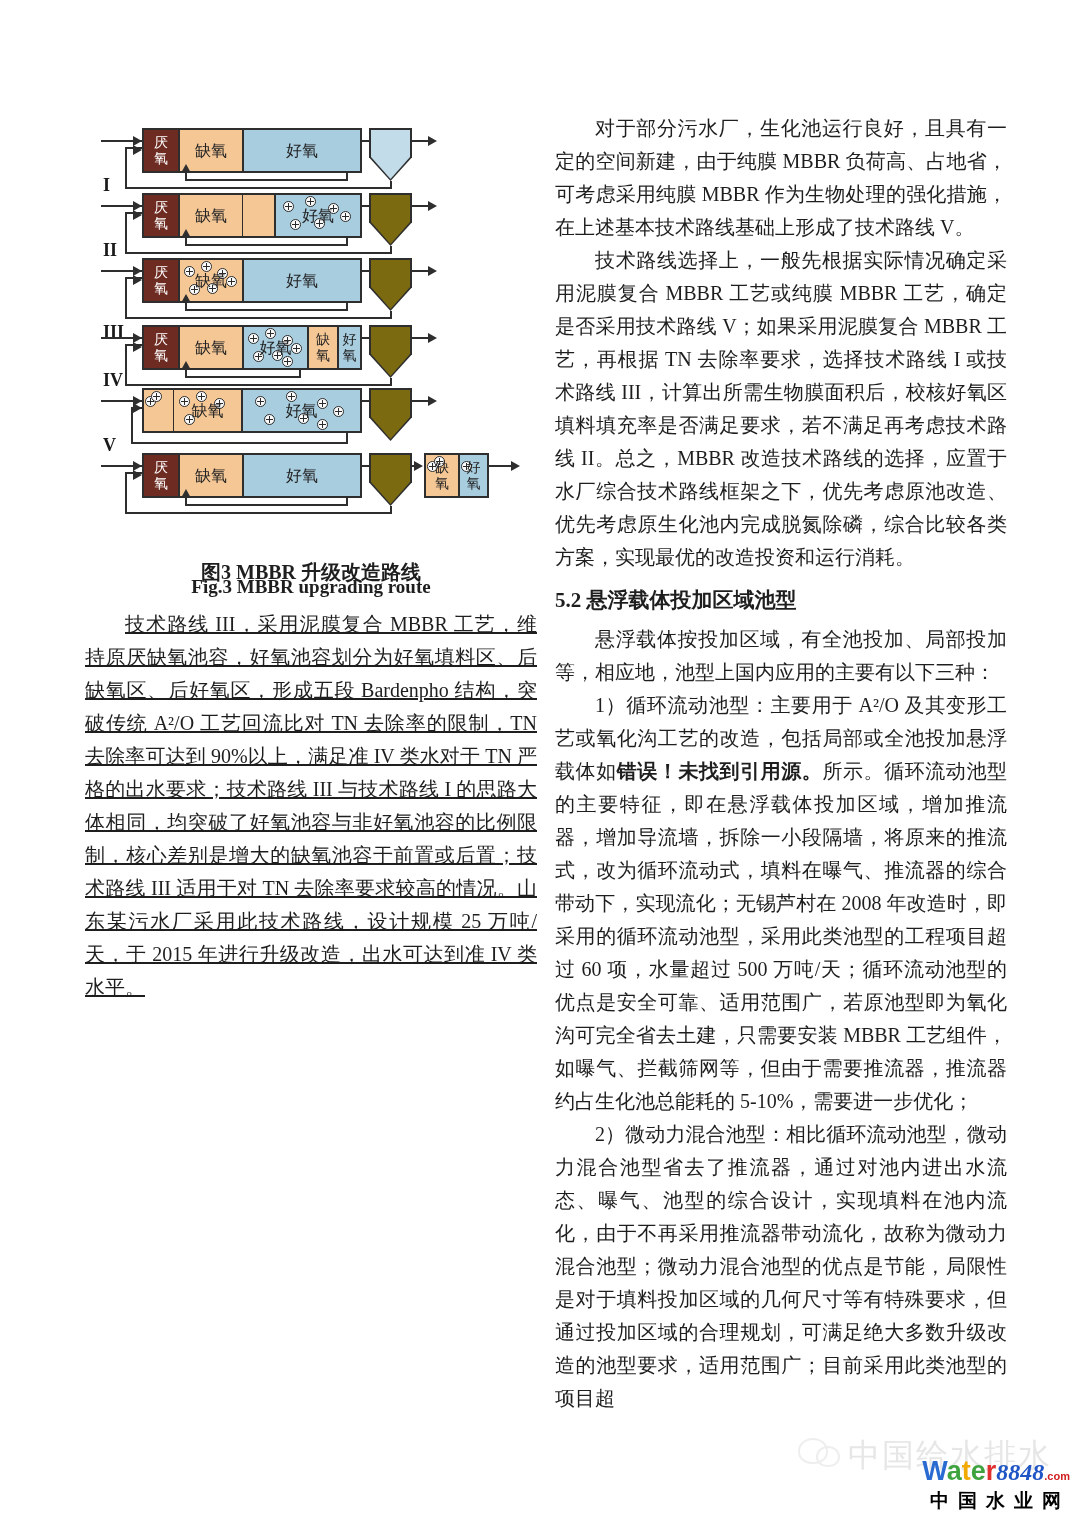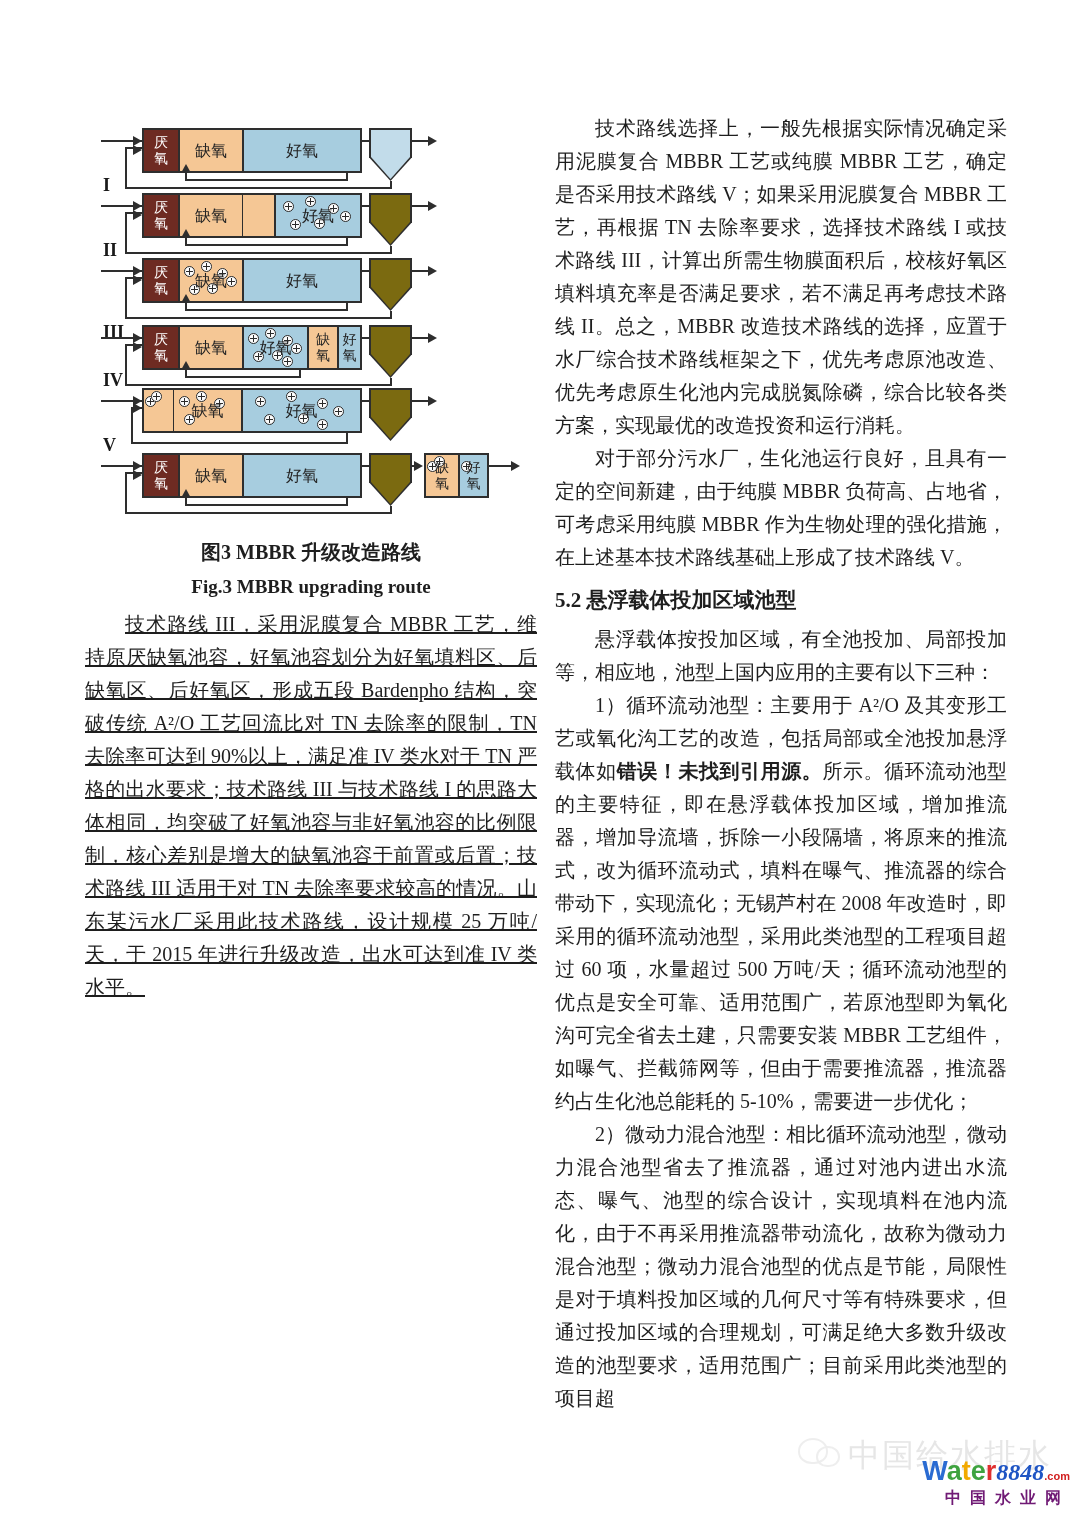--- a/index.html
+++ b/index.html
@@ -31,39 +31,39 @@
            background:#fcfcfc;box-sizing:border-box;z-index:1;}
   .carrier::before{content:"";position:absolute;left:50%;top:1px;bottom:1px;width:1px;margin-left:-0.5px;background:#2b2b2b;}
   .carrier::after{content:"";position:absolute;top:50%;left:1px;right:1px;height:1px;margin-top:-0.5px;background:#2b2b2b;}
   .clar-outer{position:absolute;background:#2e2e2e;}
   .clar-inner{position:absolute;}
   .pent{clip-path:polygon(0 0,100% 0,100% 55%,50% 100%,0 55%);}
   .fline{position:absolute;background:#2e2e2e;}
   .arr-r{position:absolute;width:0;height:0;border-top:5px solid transparent;border-bottom:5px solid transparent;border-left:9px solid #2e2e2e;}
   .arr-u{position:absolute;width:0;height:0;border-left:5px solid transparent;border-right:5px solid transparent;border-bottom:9px solid #2e2e2e;}
   .caption{position:absolute;left:0;width:452px;text-align:center;font-weight:bold;}
-  .caption.zh{top:416px;font-size:20px;}
+  .caption.zh{top:436px;font-size:20px;}
   .caption.en{top:450px;font-size:19px;}
 
   
   .wm{position:absolute;right:0;bottom:6px;width:300px;height:92px;}
   .wm-ghost{position:absolute;right:28px;top:6px;font-size:32px;letter-spacing:2px;
             color:rgba(190,190,190,0.38);text-shadow:1px 1px 0 rgba(255,255,255,0.9);
             font-family:"Liberation Sans","DejaVu Sans",sans-serif;}
   .wm-wechat{position:absolute;left:18px;top:10px;width:46px;height:38px;opacity:0.25;}
   .wm-wechat .b1,.wm-wechat .b2{position:absolute;border:2px solid #bdbdbd;border-radius:50% 50% 46% 46%;background:transparent;}
   .wm-wechat .b1{left:0;top:0;width:26px;height:22px;}
   .wm-wechat .b2{left:18px;top:8px;width:20px;height:17px;}
   .wm-logo{position:absolute;right:10px;top:28px;text-align:right;
            font-family:"Liberation Sans","DejaVu Sans",sans-serif;}
   .wm-water{font-size:27px;font-weight:bold;letter-spacing:0;}
   .wm-8848{font-size:24px;font-weight:bold;font-style:italic;color:#1f55c4;
            font-family:"Liberation Serif","DejaVu Serif",serif;}
   .wm-com{font-size:11px;font-weight:bold;color:#d22020;}
-  .wm-cn{margin-top:1px;font-size:16px;font-weight:bold;color:#701a75;letter-spacing:9px;}
+  .wm-cn{margin-top:1px;font-size:19px;font-weight:bold;color:#000000;letter-spacing:9px;}
 </style>
 </head>
 <body>
 
 <div id="page">
 
   <div class="col" style="left:85px;top:112px;">
 
     <div class="figwrap">
       <div class="figcanvas">
@@ -310,22 +310,22 @@
           <div class="fline" style="left: 40px; top: 352px; width: 17px; height: 2px;"></div>
         </div>
       <div class="caption zh">图3  MBBR 升级改造路线</div>
       <div class="caption en">Fig.3 MBBR upgrading route</div>
     </div>
 
     <p style="margin-top:10px;text-decoration:underline;">技术路线 III，采用泥膜复合 MBBR 工艺，维持原厌缺氧池容，好氧池容划分为好氧填料区、后缺氧区、后好氧区，形成五段 Bardenpho 结构，突破传统 A²/O 工艺回流比对 TN 去除率的限制，TN 去除率可达到 90%以上，满足准 IV 类水对于 TN 严格的出水要求；技术路线 III 与技术路线 I 的思路大体相同，均突破了好氧池容与非好氧池容的比例限制，核心差别是增大的缺氧池容于前置或后置；技术路线 III 适用于对 TN 去除率要求较高的情况。山东某污水厂采用此技术路线，设计规模 25 万吨/天，于 2015 年进行升级改造，出水可达到准 IV 类水平。</p>
   </div>
 
   <div class="col" style="left:555px;top:112px;">
+    <p>对于部分污水厂，生化池运行良好，且具有一定的空间新建，由于纯膜 MBBR 负荷高、占地省，可考虑采用纯膜 MBBR 作为生物处理的强化措施，在上述基本技术路线基础上形成了技术路线 V。</p>
     <p>技术路线选择上，一般先根据实际情况确定采用泥膜复合 MBBR 工艺或纯膜 MBBR 工艺，确定是否采用技术路线 V；如果采用泥膜复合 MBBR 工艺，再根据 TN 去除率要求，选择技术路线 I 或技术路线 III，计算出所需生物膜面积后，校核好氧区填料填充率是否满足要求，若不满足再考虑技术路线 II。总之，MBBR 改造技术路线的选择，应置于水厂综合技术路线框架之下，优先考虑原池改造、优先考虑原生化池内完成脱氮除磷，综合比较各类方案，实现最优的改造投资和运行消耗。</p>
-    <p>对于部分污水厂，生化池运行良好，且具有一定的空间新建，由于纯膜 MBBR 负荷高、占地省，可考虑采用纯膜 MBBR 作为生物处理的强化措施，在上述基本技术路线基础上形成了技术路线 V。</p>
     <h3 class="sec">5.2 悬浮载体投加区域池型</h3>
     <p>悬浮载体按投加区域，有全池投加、局部投加等，相应地，池型上国内应用的主要有以下三种：</p>
     <p><span>1）循环流动池型：主要用于 A²/O 及其变形工艺或氧化沟工艺的改造，包括局部或全池投加悬浮载体如</span><span class="boldrun">错误！未找到引用源。</span><span>所示。循环流动池型的主要特征，即在悬浮载体投加区域，增加推流器，增加导流墙，拆除一小段隔墙，将原来的推流式，改为循环流动式，填料在曝气、推流器的综合带动下，实现流化；无锡芦村在 2008 年改造时，即采用的循环流动池型，采用此类池型的工程项目超过 60 项，水量超过 500 万吨/天；循环流动池型的优点是安全可靠、适用范围广，若原池型即为氧化沟可完全省去土建，只需要安装 MBBR 工艺组件，如曝气、拦截筛网等，但由于需要推流器，推流器约占生化池总能耗的 5-10%，需要进一步优化；</span></p>
     <p>2）微动力混合池型：相比循环流动池型，微动力混合池型省去了推流器，通过对池内进出水流态、曝气、池型的综合设计，实现填料在池内流化，由于不再采用推流器带动流化，故称为微动力混合池型；微动力混合池型的优点是节能，局限性是对于填料投加区域的几何尺寸等有特殊要求，但通过投加区域的合理规划，可满足绝大多数升级改造的池型要求，适用范围广；目前采用此类池型的项目超</p>
   </div>
 
   <div class="wm">
     <div class="wm-wechat">
         <span class="b1"></span>
         <span class="b2"></span>

